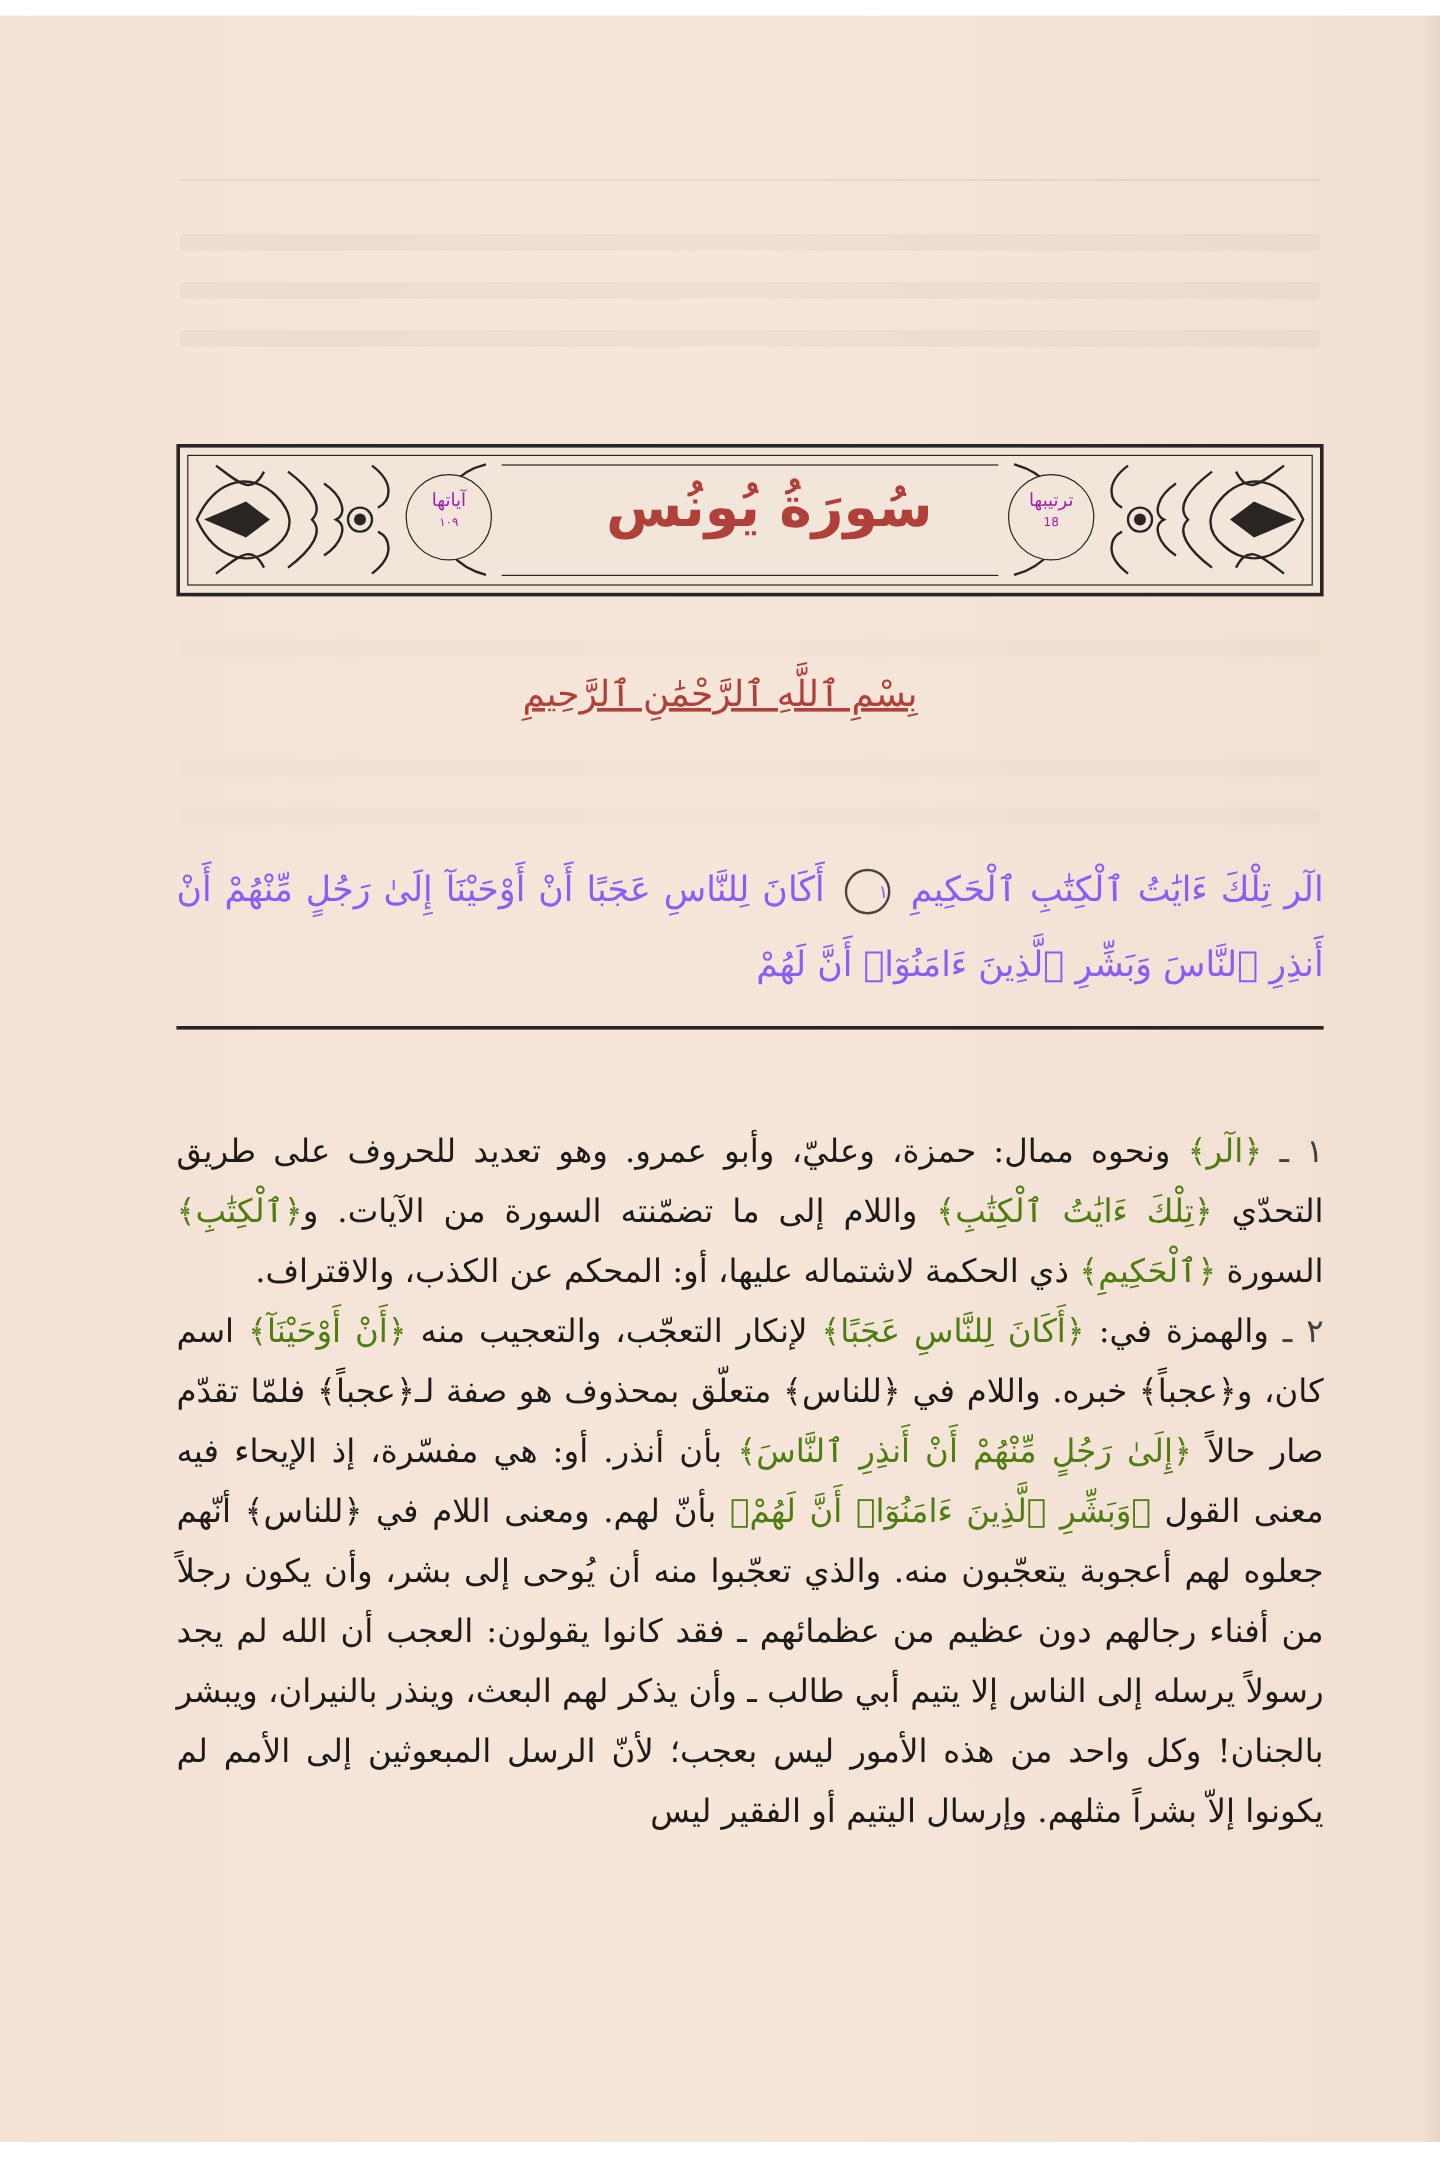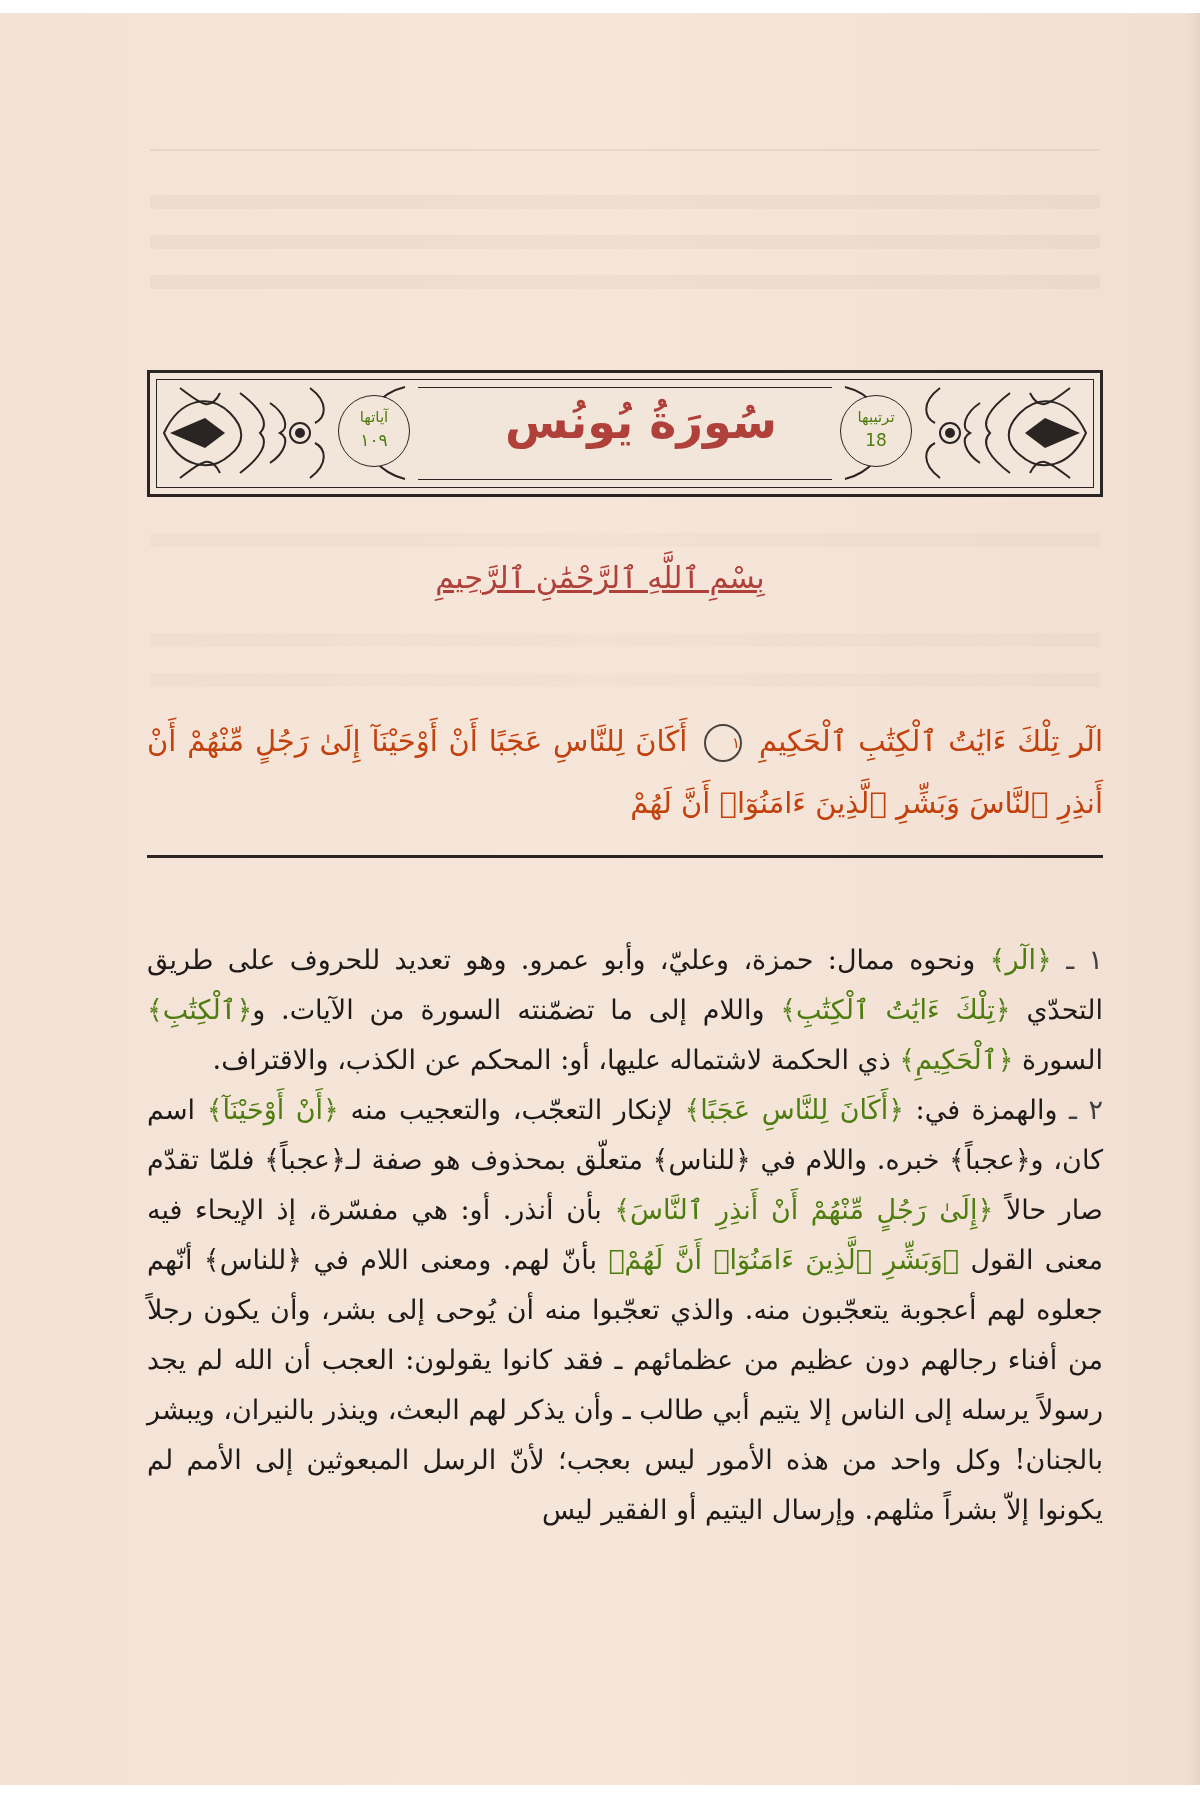--- a/index.html
+++ b/index.html
@@ -40,34 +40,34 @@
       border-top: 1.5px solid #2a2422; border-bottom: 1.5px solid #2a2422;
     }
     .surah-name {
       position: absolute; left: 0; right: 0; top: 22px; text-align: center;
       font-family: "DejaVu Sans", sans-serif; font-size: 46px; color: #b0403a;
       font-weight: bold; direction: rtl; margin-left: 32px;
     }
     .medallion {
       position: absolute; top: 22px; width: 70px; height: 70px; border-radius: 50%;
       border: 1.5px solid #2a2422; background: #f2e6da; text-align: center;
-      font-family: "DejaVu Sans", sans-serif; color: #4d7c0f; direction: rtl;
+      font-family: "DejaVu Sans", sans-serif; color: #a21caf; direction: rtl;
     }
     .medallion .m-label { display: block; font-size: 15px; margin-top: 12px; }
-    .medallion .m-num { display: block; font-size: 17px; margin-top: 4px; }
+    .medallion .m-num { display: block; font-size: 10px; margin-top: 4px; }
     .med-left { left: 188px; }
     .med-right { right: 188px; }
 
     .bismillah {
       position: absolute; left: 0; right: 0; top: 560px; text-align: center;
       font-family: "DejaVu Sans", sans-serif; font-size: 30px; color: #b0403a; direction: rtl; text-decoration: underline;
     }
     .verse {
       position: absolute; left: 147px; width: 956px; direction: rtl; text-align: justify;
-      font-family: "DejaVu Sans", sans-serif; font-size: 29px; color: #c2410c; line-height: 62px;
+      font-family: "DejaVu Sans", sans-serif; font-size: 29px; color: #8b5cf6; line-height: 62px;
       text-align-last: right;
     }
     .verse-marker {
       display: inline-block; width: 34px; height: 34px; line-height: 34px; text-align: center;
       border: 2px solid #4a4340; border-radius: 50%; font-size: 15px; margin: 0 6px;
       vertical-align: middle;
     }
     .divider {
       position: absolute; left: 147px; width: 956px; top: 855px; height: 3px; background: #2a2422;
     }

